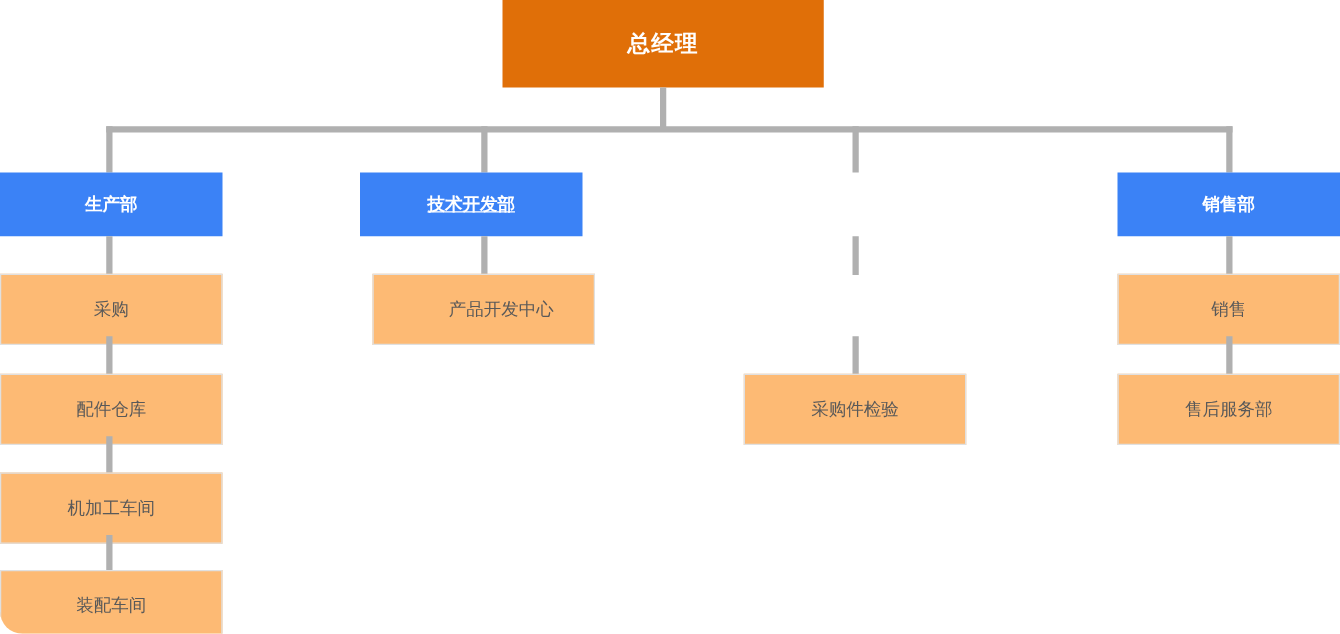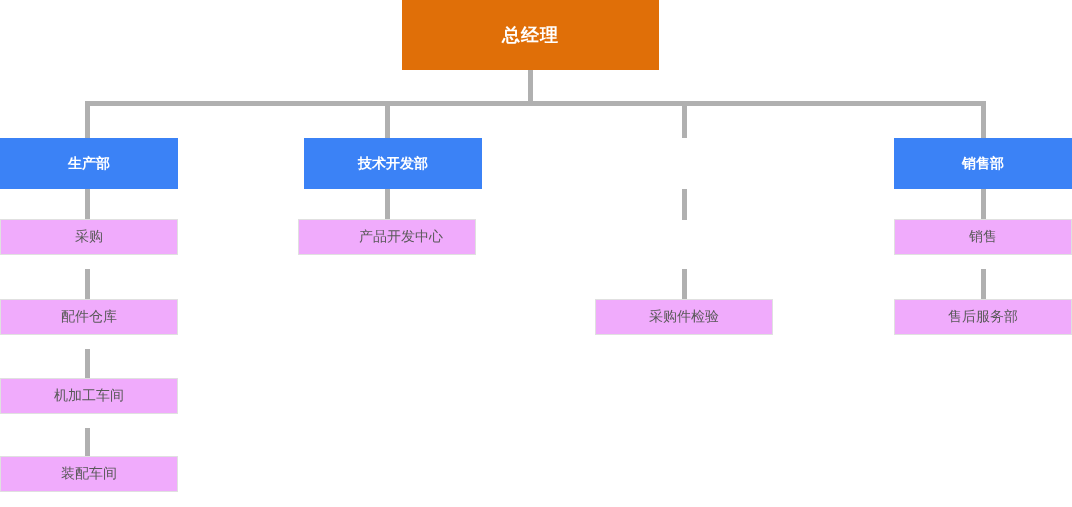--- a/index.html
+++ b/index.html
@@ -33,27 +33,27 @@
   }
   .node.dept {
     background: #3b82f6;
     color: #ffffff;
     font-size: 14px;
     font-weight: bold;
     width: 178px;
     height: 51px;
   }
   .node.sub {
-    background: #f0abfc;
+    background: #fdba74;
     border: 1px solid #E0E0E0;
     color: #595959;
     font-size: 14px;
     font-weight: normal;
     width: 178px;
-    height: 36px;
+    height: 57px;
   }
   .conn {
     position: absolute;
     background: #B0B0B0;
   }
   .conn.v { width: 5px; }
   .conn.h { height: 5px; }
 </style>
 </head>
 <body>
@@ -72,21 +72,21 @@
   <div class="node dept" style="left:0; top:138px;">生产部</div>
   <div class="conn v" style="left:85px; top:189px; height:31px;"></div>
   <div class="node sub" style="left:0; top:219px;">采购</div>
   <div class="conn v" style="left:85px; top:269px; height:31px;"></div>
   <div class="node sub" style="left:0; top:299px;">配件仓库</div>
   <div class="conn v" style="left:85px; top:349px; height:30px;"></div>
   <div class="node sub" style="left:0; top:378px;">机加工车间</div>
   <div class="conn v" style="left:85px; top:428px; height:29px;"></div>
   <div class="node sub" style="left:0; top:456px;">装配车间</div>
 
-  <div class="node dept" style="left:304px; top:138px;">技术开发部</div>
+  <div class="node dept" style="left:288px; top:138px;text-decoration:underline;">技术开发部</div>
   <div class="conn v" style="left:385px; top:189px; height:31px;"></div>
   <div class="node sub" style="left:298px; top:219px;padding-left:28px;">产品开发中心</div>
 
   <div class="conn v" style="left:682px; top:189px; height:31px;"></div>
   <div class="conn v" style="left:682px; top:269px; height:31px;"></div>
   <div class="node sub" style="left:595px; top:299px;">采购件检验</div>
 
   <div class="node dept" style="left:894px; top:138px;">销售部</div>
   <div class="conn v" style="left:981px; top:189px; height:31px;"></div>
   <div class="node sub" style="left:894px; top:219px;">销售</div>

